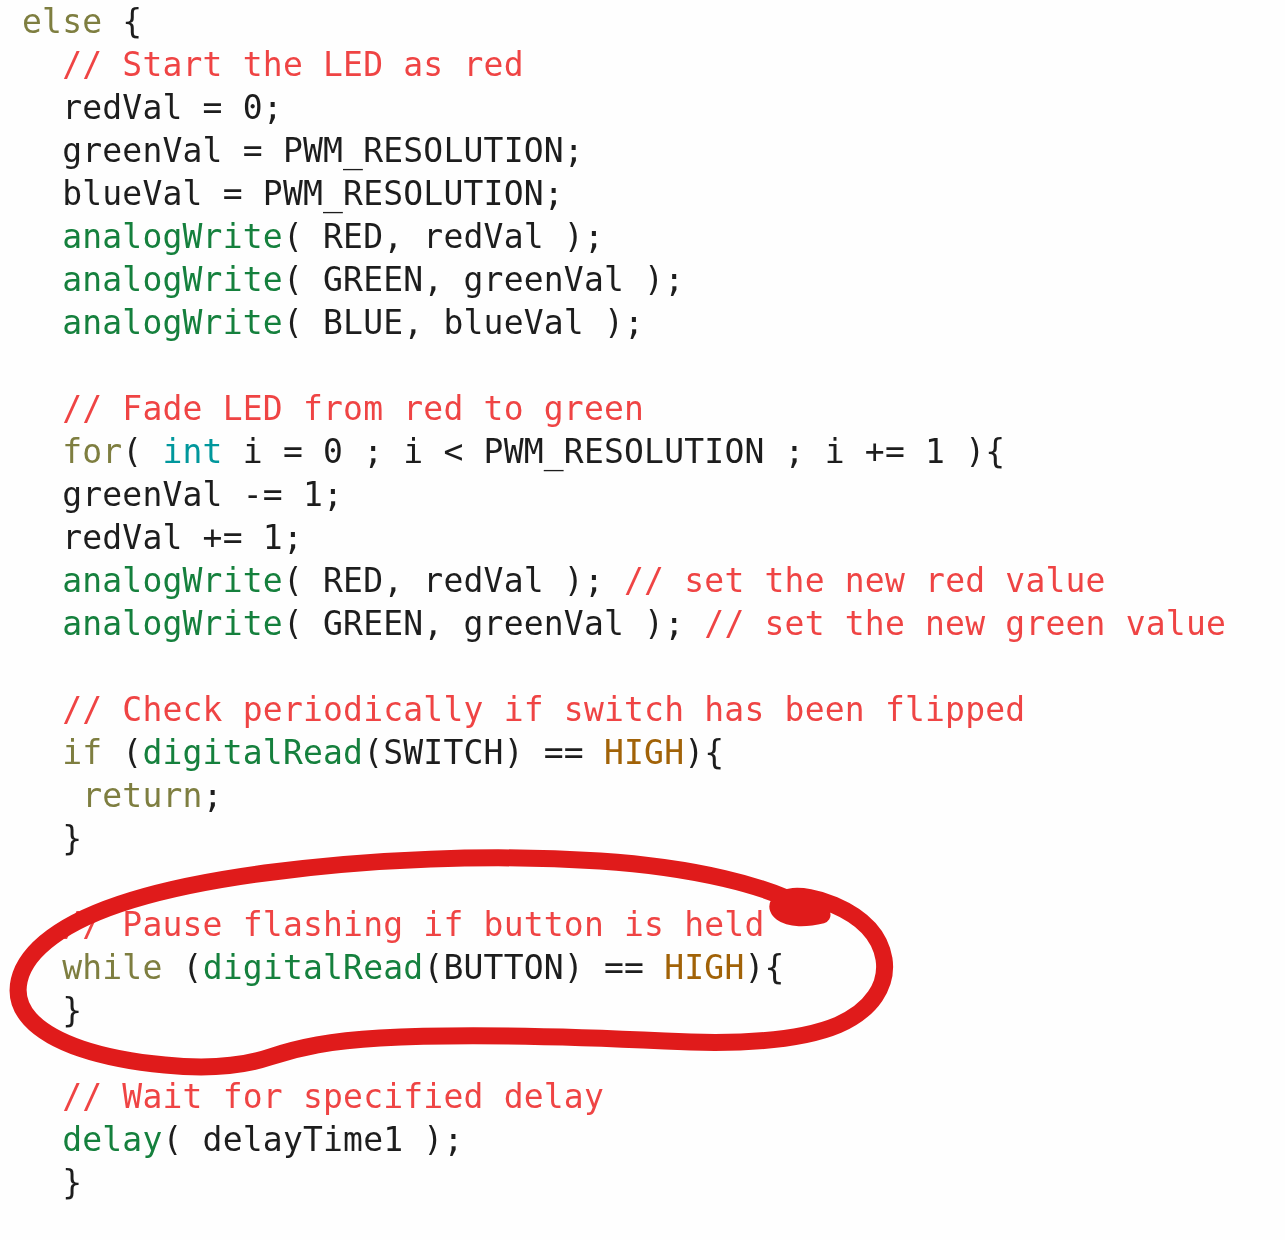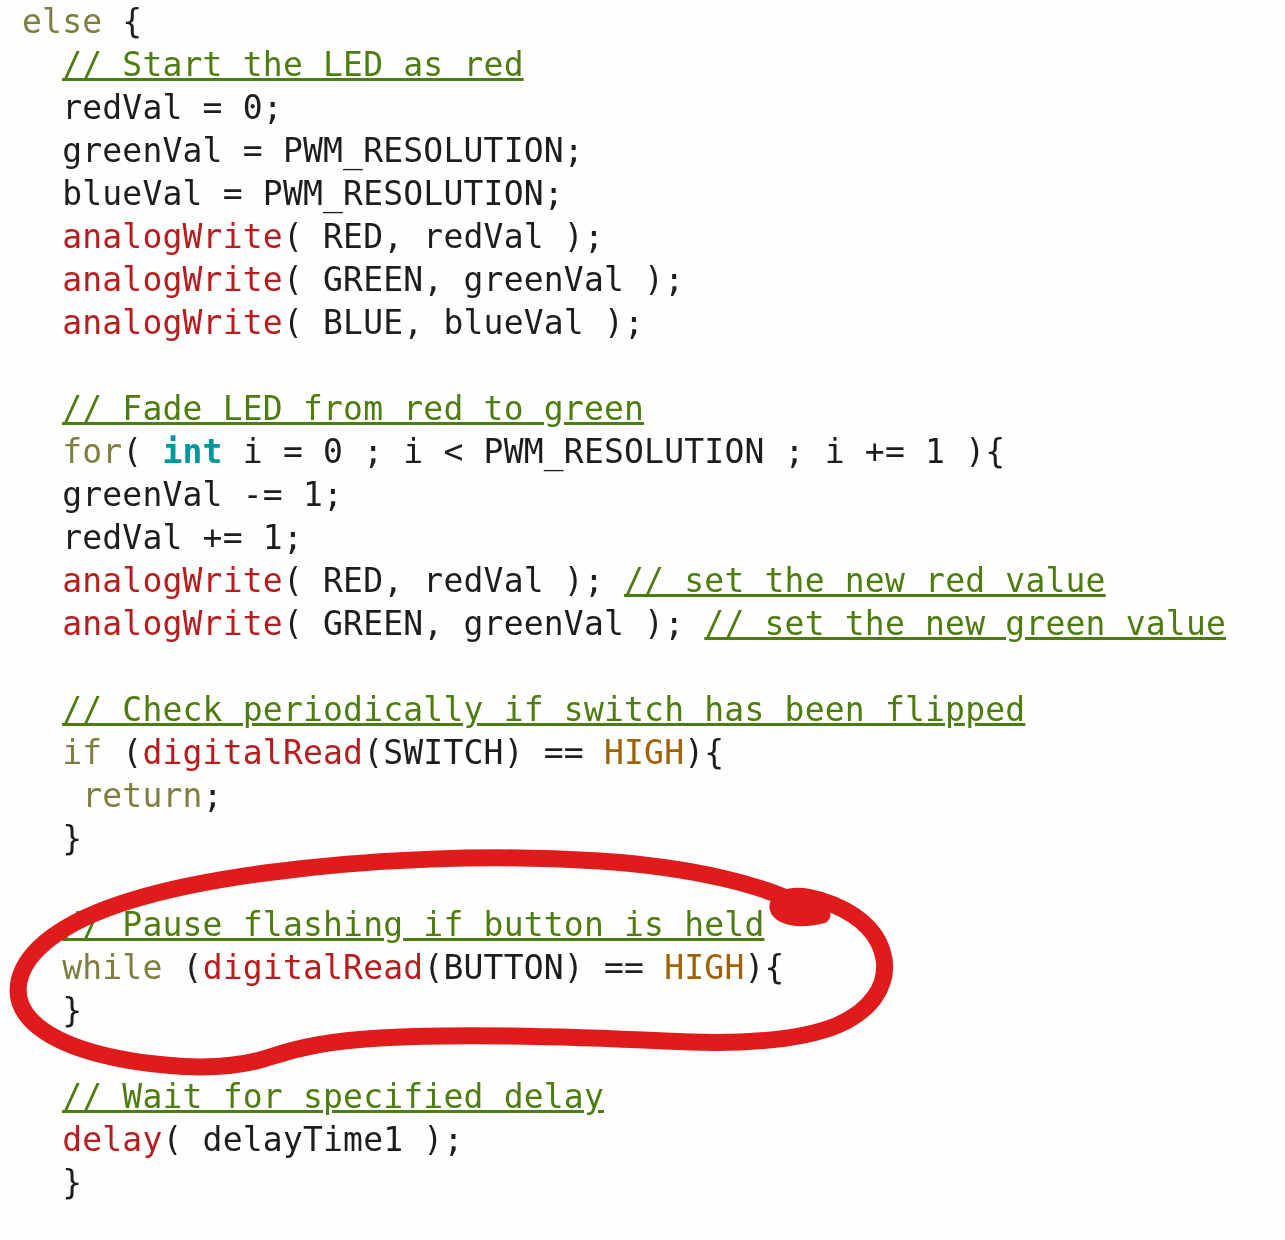--- a/index.html
+++ b/index.html
@@ -35,24 +35,24 @@
   .ln {
     display: block;
     height: 43px;
     padding-left: 22px;
     white-space: pre;
   }
   .ln.blank { color: transparent; }
 
   
   .kw   { color: #7e7e40; }   
-  .fn   { color: #b91c1c; }   
-  .type { color: #00979c; font-weight: bold; }   
+  .fn   { color: #15803d; }   
+  .type { color: #00979c; }   
   .cst  { color: #a16207; }   
-  .cm   { color: #4d7c0f; text-decoration: underline; }   
+  .cm   { color: #ef4444; }   
   .pl   { color: #1d1d1d; }   
 
   
   #annotation {
     position: absolute;
     left: 0px;
     top: 845px;
     width: 910px;
     height: 240px;
     pointer-events: none;

